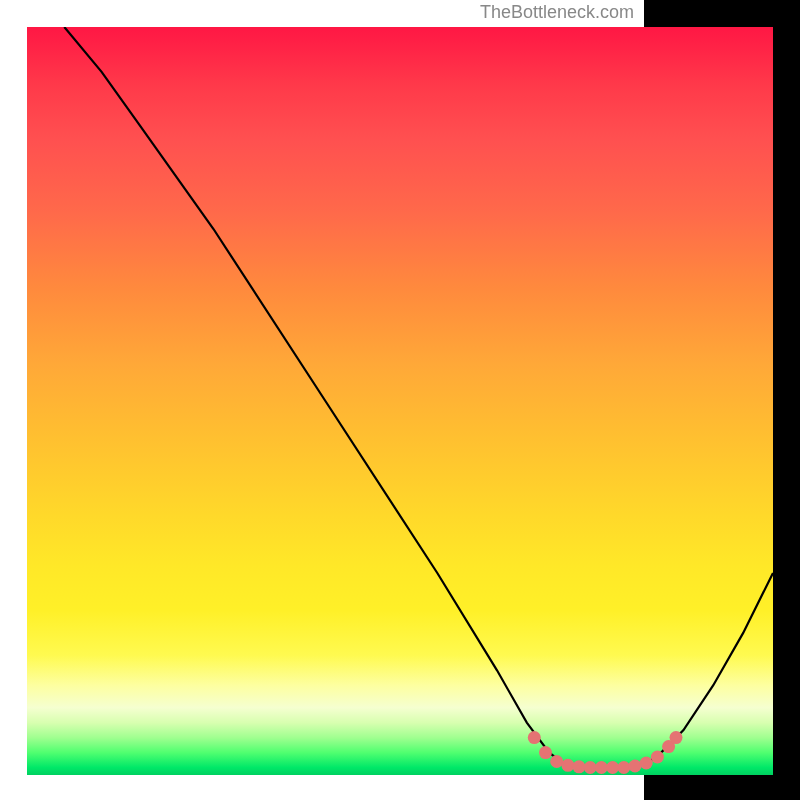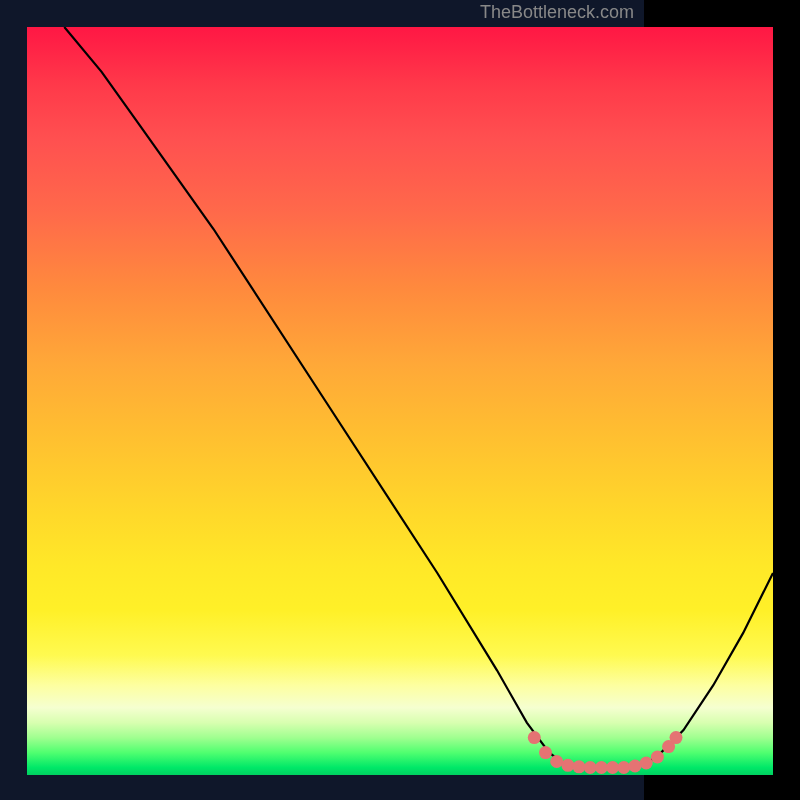--- a/index.html
+++ b/index.html
@@ -8,21 +8,21 @@
     background: #000;
     width: 800px;
     height: 800px;
     overflow: hidden;
     font-family: Arial, sans-serif;
   }
   .container {
     position: relative;
     width: 644px;
     height: 800px;
-    background: #0f172a;
+    background: #ffffff;
   }
   .watermark {
     position: absolute;
     top: 2px;
     right: 10px;
     color: #888;
     font-size: 18px;
     font-weight: normal;
     z-index: 10;
   }

